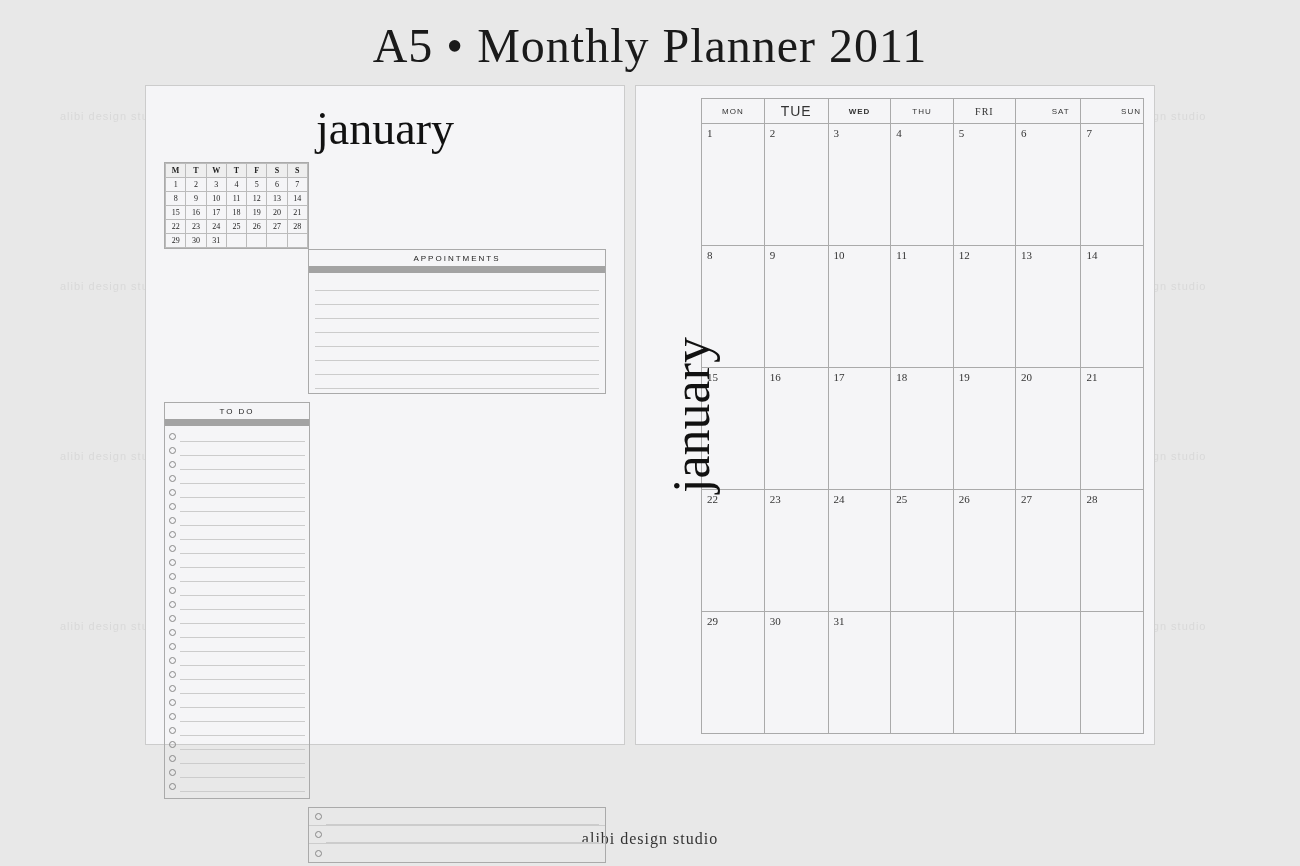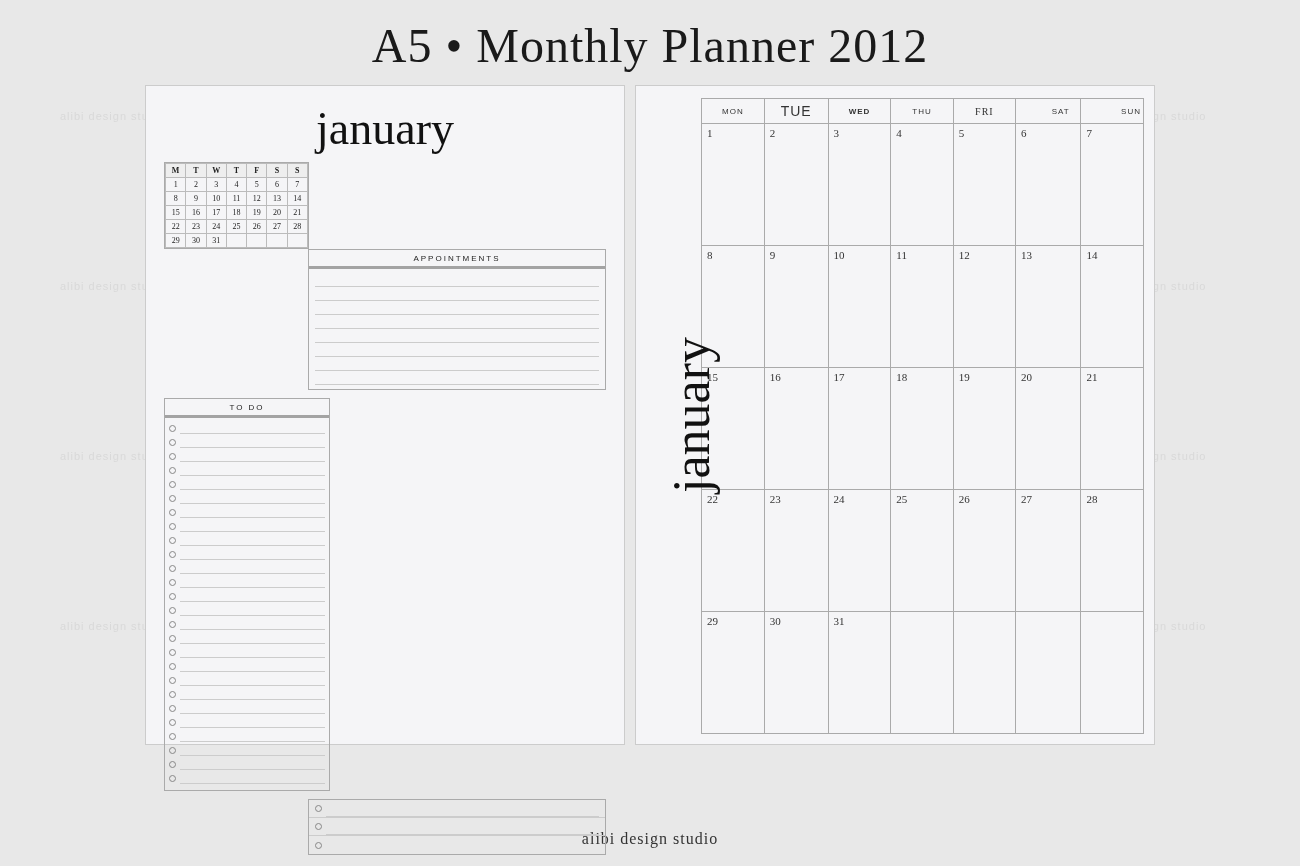--- a/index.html
+++ b/index.html
@@ -97,37 +97,37 @@
       border: 1px solid #aaa;
       min-height: 120px;
     }
     .box-title {
       text-align: center;
       font-size: 8px;
       font-family: Arial, sans-serif;
       letter-spacing: 2px;
       text-transform: uppercase;
       padding: 4px 0 3px 0;
-      border-bottom: 3px solid #a3a3a3;
+      border-bottom: 7px solid #a3a3a3;
       color: #222;
     }
     .lined-area {
       padding: 4px 6px;
     }
     .line-row {
       border-bottom: 1px solid #ccc;
       height: 14px;
       margin-bottom: 0;
     }
 
     .clearfix::after { content: ''; display: table; clear: both; }
 
     
     .left-col {
-      width: 166px;
+      width: 146px;
       float: left;
       margin-right: 20px;
     }
 
     .section-box {
       border: 1px solid #aaa;
       margin-bottom: 8px;
     }
 
     .todo-list {
@@ -231,21 +231,21 @@
 <div class="watermark" style="top:280px;left:1100px;">alibi design studio</div>
 <div class="watermark" style="top:450px;left:60px;">alibi design studio</div>
 <div class="watermark" style="top:450px;left:440px;">alibi design studio</div>
 <div class="watermark" style="top:450px;left:700px;">alibi design studio</div>
 <div class="watermark" style="top:450px;left:1100px;">alibi design studio</div>
 <div class="watermark" style="top:620px;left:60px;">alibi design studio</div>
 <div class="watermark" style="top:620px;left:440px;">alibi design studio</div>
 <div class="watermark" style="top:620px;left:700px;">alibi design studio</div>
 <div class="watermark" style="top:620px;left:1100px;">alibi design studio</div>
 
-<h1 class="page-title">A5 • Monthly Planner 2012</h1>
+<h1 class="page-title">A5 • Monthly Planner 2011</h1>
 
 <div class="pages-container" style="position:relative;z-index:1;">
 
   <div class="left-page">
     <div class="month-title">january</div>
 
     <div class="clearfix" style="margin-bottom:8px;">
 
       <div class="mini-calendar">
         <table>

